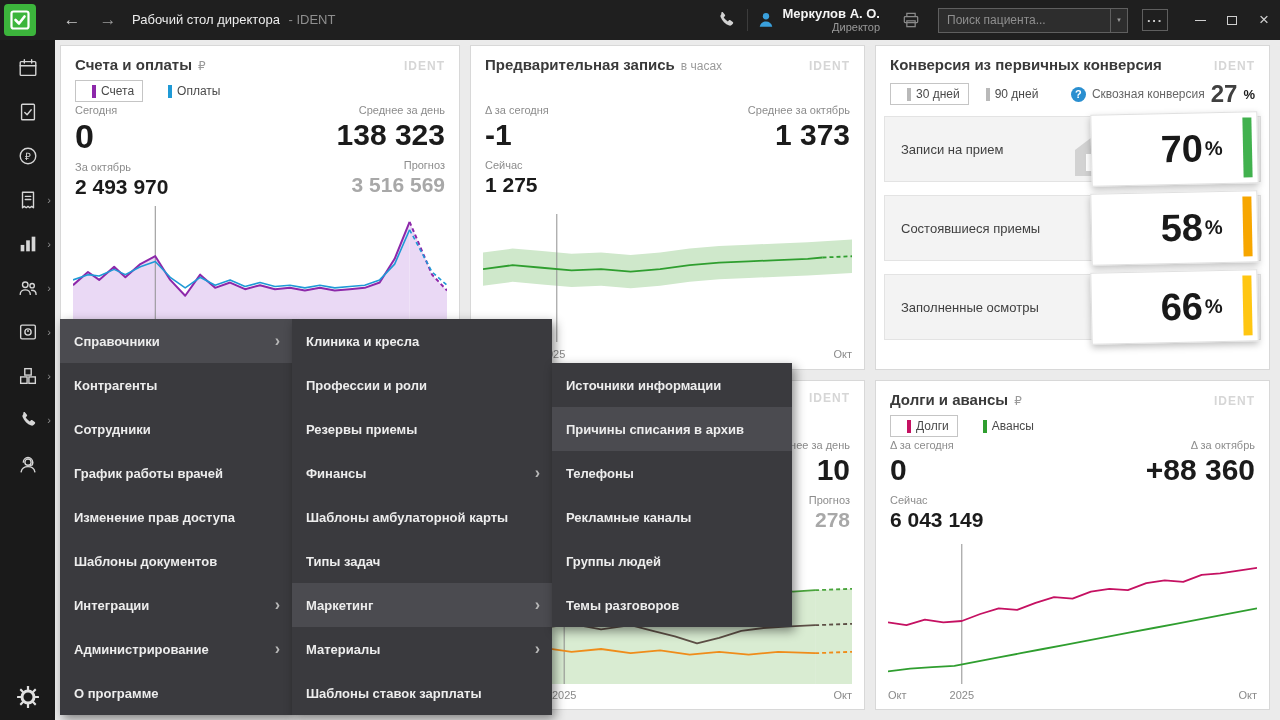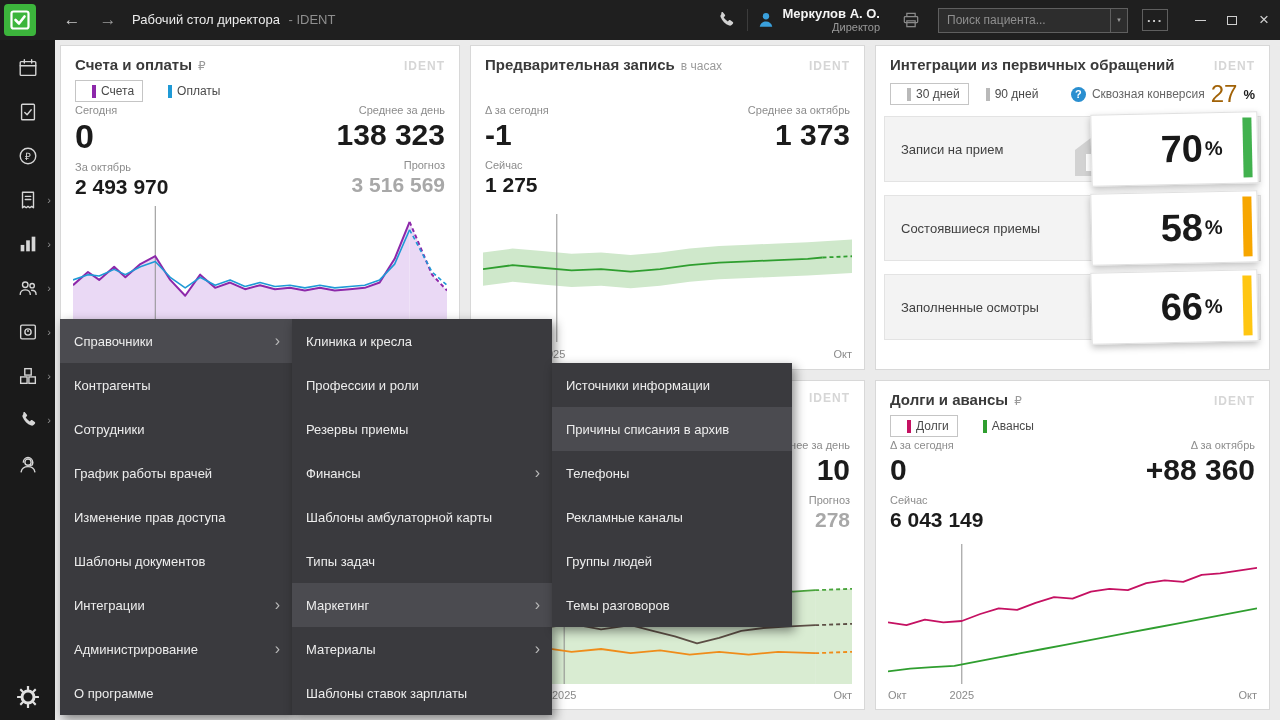--- a/index.html
+++ b/index.html
@@ -81,33 +81,33 @@
   .ax-left { left:0; }
   .ax-mid { transform:translateX(-50%); }
   .ax-right { right:0; }
 
   
   .conv-tabs { position:absolute; top:36px; left:14px; right:14px; display:flex; align-items:center; }
   .conv-tabs .tabs { display:flex; gap:0; }
   .conv-summary { margin-left:auto; display:flex; align-items:center; gap:6px; }
   .info-badge { width:15px; height:15px; border-radius:50%; background:#2a8fd0; color:#fff; font-size:11px; font-weight:bold; display:flex; align-items:center; justify-content:center; }
   .conv-summary-label { font-size:12px; color:#666; }
-  .conv-summary-value { font-size:24px; font-weight:normal; color:#a16207; line-height:1; }
+  .conv-summary-value { font-size:24px; font-weight:bold; color:#404040; line-height:1; }
   .conv-summary-pct { font-size:13px; font-weight:bold; color:#1b1b1b; }
   .conv-rows { position:absolute; top:70px; left:8px; right:8px; }
   .conv-house { position:absolute; left:185px; top:8px; width:62px; height:58px; z-index:1; }
   .conv-row { position:relative; height:66px; background:#f3f3f3; border:1px solid #e3e3e3; margin-bottom:13px; }
   .conv-label { position:absolute; left:16px; top:50%; transform:translateY(-50%); font-size:13px; color:#404040; }
   .conv-card { position:absolute; left:55%; right:2px; top:-4px; bottom:-4px; background:#fff; border:1px solid #e0e0e0; box-shadow:0 3px 7px rgba(0,0,0,.25); transform:rotate(-1.2deg); display:flex; align-items:center; justify-content:flex-end; padding-right:34px; z-index:2; }
   .conv-value { font-size:38px; font-weight:bold; color:#191919; line-height:1; }
   .conv-pct { font-size:20px; font-weight:bold; margin-left:2px; color:#191919; }
   .conv-strip { position:absolute; right:5px; top:5px; bottom:5px; width:9px; background:var(--c,#41b14e); }
 
   
-  .menu { position:absolute; background:#3a3a3e; box-shadow:3px 4px 10px rgba(0,0,0,.45); z-index:100; }
+  .menu { position:absolute; background:#3a3a3e; box-shadow:3px 4px 10px rgba(0,0,0,.45); z-index:100;font-weight:bold; }
   #menu-level1 { left:60px;  top:319px; width:232px; }
   #menu-level2 { left:292px; top:319px; width:260px; }
   #menu-level3 { left:552px; top:363px; width:240px; }
   .menu-item { height:44px; display:flex; align-items:center; padding:0 12px 0 14px; font-size:13px; color:#ededed; cursor:pointer; white-space:nowrap; }
   .menu-item.active { background:#4b4b50; }
   .mi-arrow { margin-left:auto; color:#b8b8b8; font-size:16px; padding-left:10px; }
 </style>
 </head>
 <body>
 
@@ -355,21 +355,21 @@
           </svg>
         </div>
       <div class="axis">
         <span class="ax-mid" style="left:19%">2025</span>
         <span class="ax-right">Окт</span>
       </div>
     </section>
 
     <section class="card" id="card-conversion">
       <div class="card-header">
-        <span class="card-title">Интеграции из первичных обращений</span>
+        <span class="card-title">Конверсия из первичных конверсия</span>
         <span class="card-watermark">IDENT</span>
       </div>
       <div class="conv-tabs">
         <div class="tabs">
 
             <div class="chip tab active">
               <span class="chip-bar"></span>
               <span class="chip-label">30 дней</span>
             </div>
 

